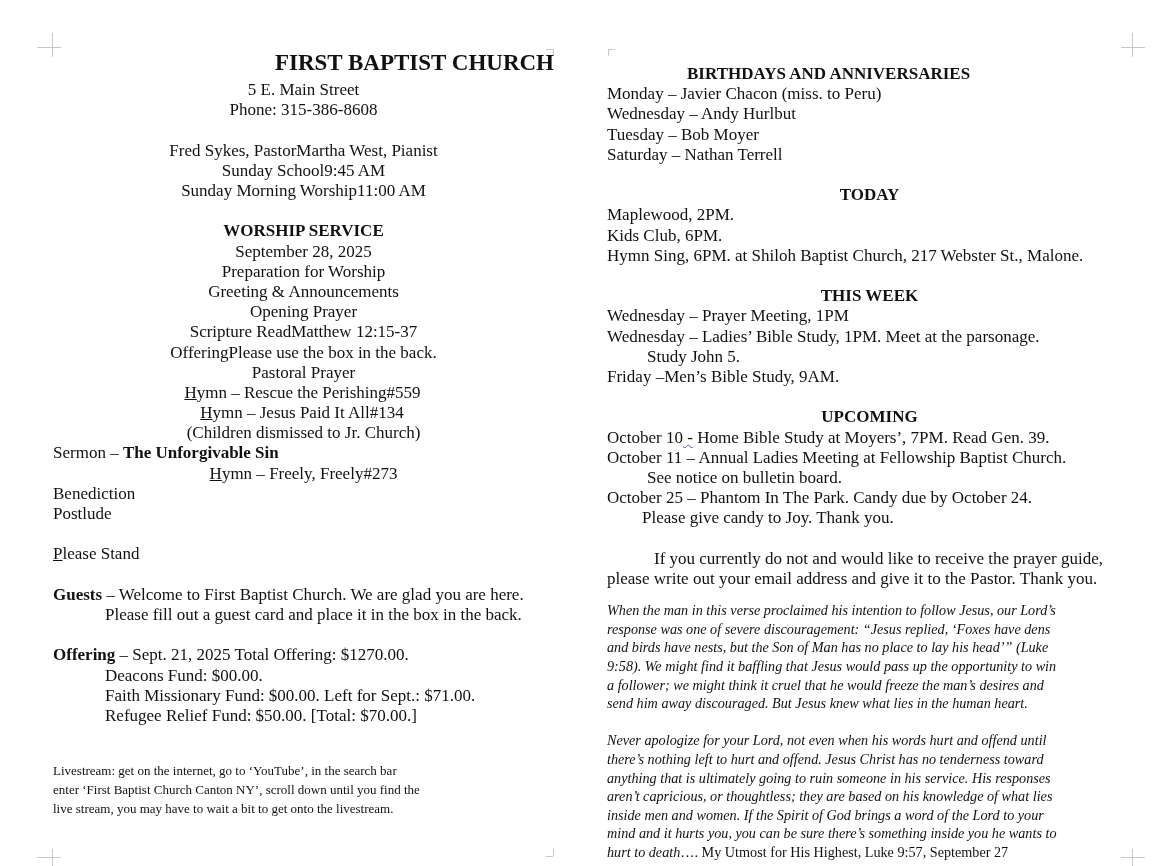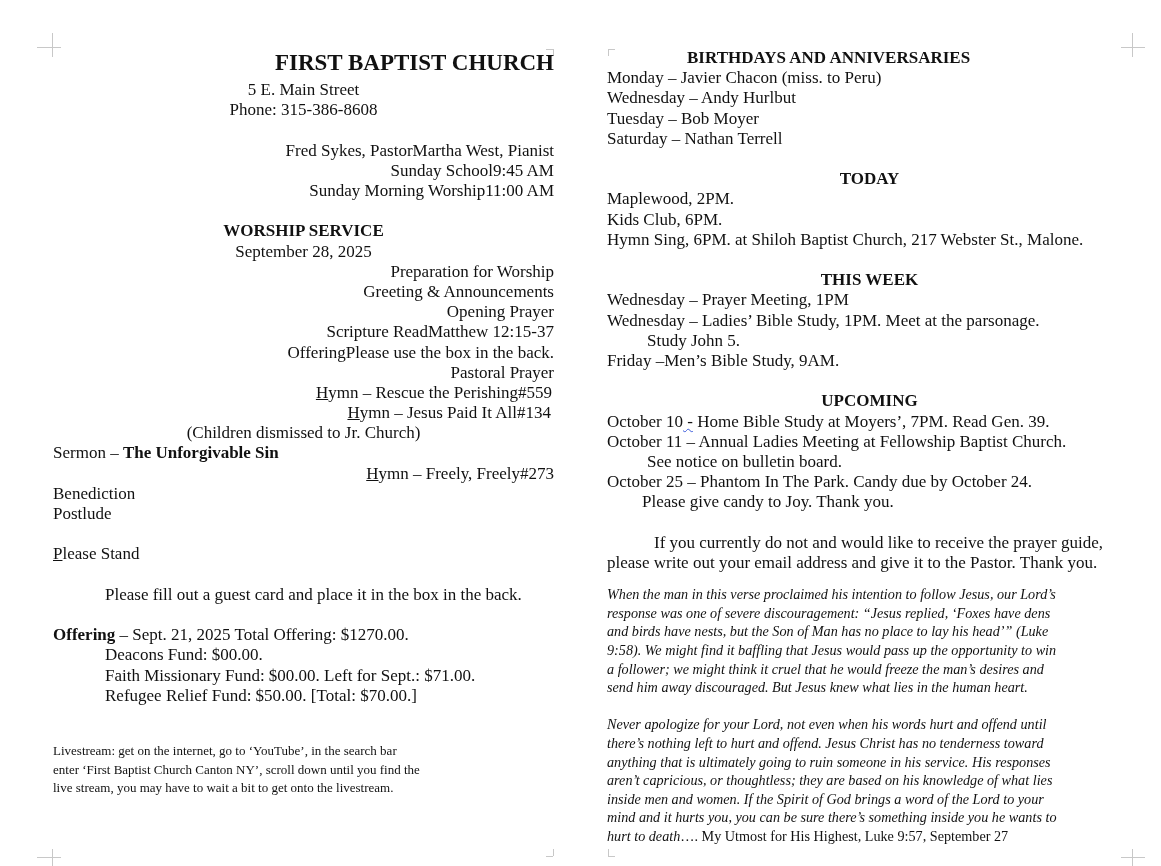--- a/index.html
+++ b/index.html
@@ -9,23 +9,23 @@
       color: #111111;
     }
     .page { position: absolute; top: 0; height: 866px; }
     .left { left: 0; width: 580px; }
     .right { left: 580px; width: 581px; }
 
     .mark { position: absolute; background: #c8c8c8; }
 
     .col { position: absolute; font-size: 17px; line-height: 20.2px; }
     .left .col { left: 53px; width: 501px; top: 50px; }
-    .right .col { left: 27px; width: 525px; top: 48px; }
-
-    .line { display: flex; justify-content: flex-end; white-space: nowrap; height: 20.2px; }
+    .right .col { left: 27px; width: 525px; top: 64px; }
+
+    .line { display: flex; justify-content: center; white-space: nowrap; height: 20.2px; }
     .center { text-align: center; white-space: nowrap; }
     .title { font-size: 23px; font-weight: bold; line-height: 26px; text-align: right; margin-bottom: 4px; }
     .head { font-weight: bold; text-align: center; white-space: nowrap; }
     .gap { height: 20.2px; }
     .u { text-decoration: underline; }
     .i { }
     .b { font-weight: bold; }
     .indent { padding-left: 52px; white-space: nowrap; }
     .indent2 { padding-left: 40px; white-space: nowrap; }
     .indent3 { padding-left: 35px; white-space: nowrap; }
@@ -113,20 +113,21 @@
     <div class="line">
       <span><span class="u">H</span><span>ymn – </span><span class="i">Freely, Freely</span></span>
       <span>#273</span>
     </div>
     <div>Benediction</div>
     <div>Postlude</div>
     <div class="gap"></div>
     <div><span class="u">P</span><span>lease Stand</span></div>
     <div class="gap"></div>
 
+    <div class="nowrap"><span class="b">Guests</span><span> – Welcome to First Baptist Church.  We are glad you are here.</span></div>
     <div class="indent">Please fill out a guest card and place it in the box in the back.</div>
     <div class="gap"></div>
 
     <div class="nowrap"><span class="b">Offering</span><span> – Sept. 21, 2025 Total Offering: $1270.00.</span></div>
     <div class="indent">Deacons Fund: $00.00.</div>
     <div class="indent">Faith Missionary Fund: $00.00.  Left for Sept.: $71.00.</div>
     <div class="indent">Refugee Relief Fund: $50.00.  [Total: $70.00.]</div>
 
     <div style="height:36px;"></div>
     <div class="small">Livestream:  get on the internet, go to ‘YouTube’, in the search bar</div>

